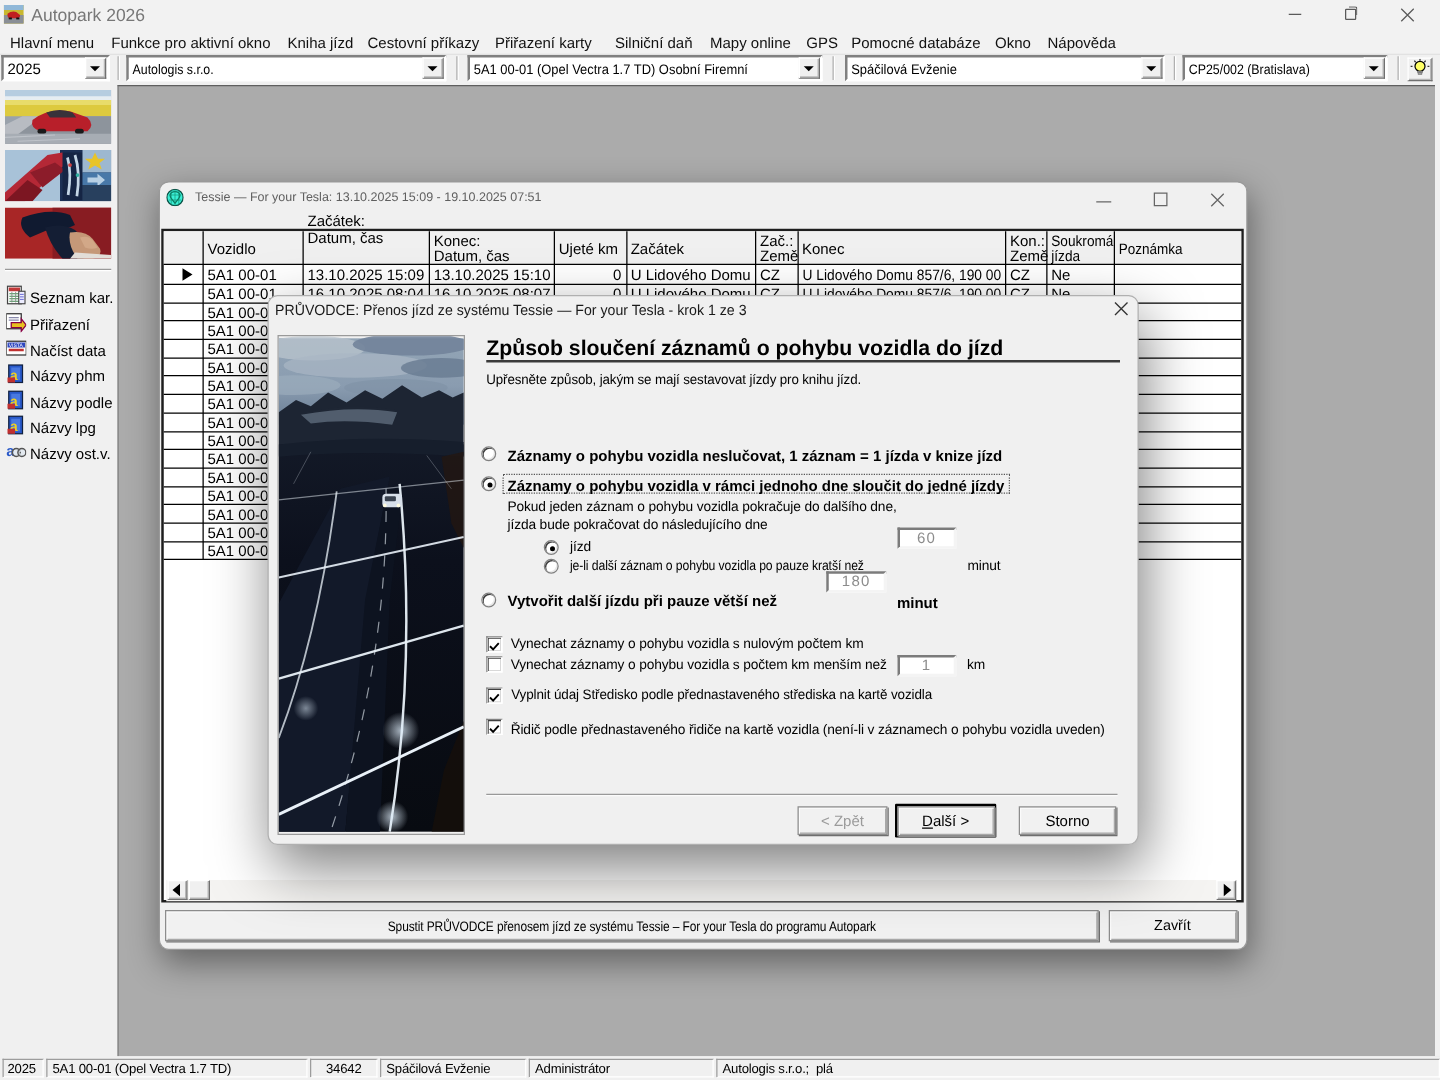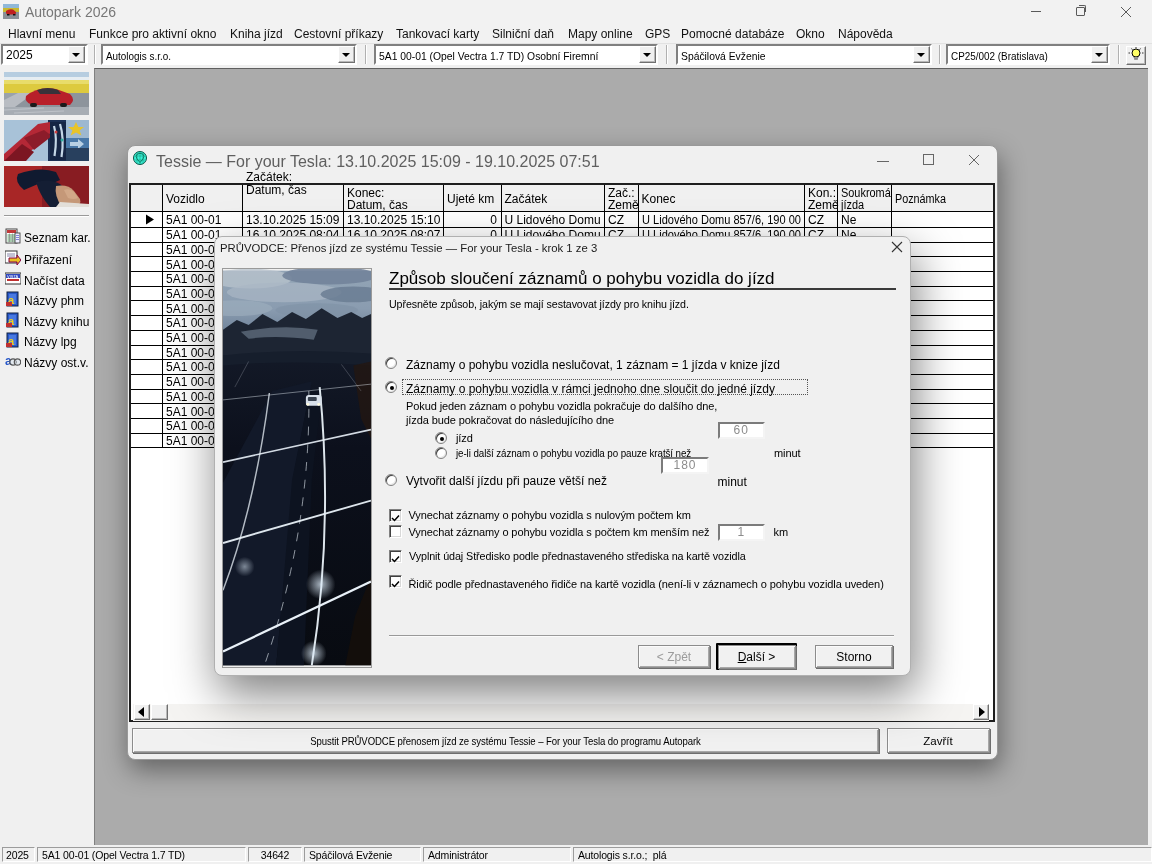--- a/index.html
+++ b/index.html
@@ -11,21 +11,21 @@
 .arrowbtn{background:#f0f0f0;border-top:1px solid #fff;border-left:1px solid #fff;border-right:1px solid #707070;border-bottom:1px solid #707070;box-shadow:inset -1px -1px 0 #b8b8b8}
 .tri-down{width:0;height:0;border-left:4px solid transparent;border-right:4px solid transparent;border-top:4px solid #000}
 .tsep{width:2px;height:19px;border-left:1px solid #b0b0b0;border-right:1px solid #fff}
 .menuitem{font-size:12px;color:#111;white-space:nowrap}
 .vline{background:#000;width:1px}
 .hline{background:#000;height:1px}
 .gridtxt{font-size:12px;color:#000;white-space:nowrap;line-height:14px}
 .hdrtxt{font-size:12px;color:#000;white-space:nowrap;line-height:12.5px}
 .dlgtxt{font-size:11px;letter-spacing:-0.1px;color:#000;white-space:nowrap;transform-origin:0 50%}
 .dlgtxt.b{font-size:12px;letter-spacing:0}
-.b{font-weight:normal}
+.b{font-weight:bold}
 .radio{width:12px;height:12px;border-radius:50%;background:#fff;border:1px solid #808080;box-shadow:inset 1px 1px 0 #404040, inset -1px -1px 0 #e8e8e8}
 .rdot{width:4px;height:4px;border-radius:50%;background:#000;position:absolute;left:4px;top:4px}
 .cb{width:13px;height:13px;background:#fff;border-top:1px solid #808080;border-left:1px solid #808080;border-bottom:1px solid #fff;border-right:1px solid #fff;box-shadow:inset 1px 1px 0 #404040,inset -1px -1px 0 #d8d8d8}
 .efield{background:#fff;border-top:2px solid #7b7b7b;border-left:2px solid #7b7b7b;border-bottom:2px solid #f4f4f4;border-right:2px solid #f4f4f4;font-size:12px;color:#8c8c8c;text-align:center;line-height:13px;letter-spacing:1px}
 .btn95{background:#f1f1f1;border:1px solid #8c8c8c;box-shadow:inset 1px 1px 0 #fbfbfb,inset -1px -1px 0 #a8a8a8,1px 1px 0 #6e6e6e;font-size:12px;color:#000;text-align:center}
 .panel{border-top:1px solid #9c9c9c;border-left:1px solid #9c9c9c;border-bottom:1px solid #fff;border-right:1px solid #fff;font-size:10.5px;letter-spacing:-0.15px;color:#000;line-height:12.5px;white-space:nowrap;overflow:hidden}
 </style>
 </head>
 <body>
 
@@ -44,21 +44,21 @@
 <div class="abs" style="left:1079px;top:5px;width:7px;height:7px;border-top:1px solid #5a5a5a;border-right:1px solid #5a5a5a;border-radius:0 2px 0 0"></div>
 <svg class="abs" style="left:1120px;top:6px" width="12" height="12">
     <path d="M1 1 L11 11 M11 1 L1 11" stroke="#5a5a5a" stroke-width="1"></path>
   </svg>
 
 <div class="abs" style="left:0;top:24px;width:1152px;height:19px;background:#f2f2f2"></div>
 <div class="abs menuitem" style="left:8px;top:27px">Hlavní menu</div>
 <div class="abs menuitem" style="left:89px;top:27px">Funkce pro aktivní okno</div>
 <div class="abs menuitem" style="left:230px;top:27px">Kniha jízd</div>
 <div class="abs menuitem" style="left:294px;top:27px">Cestovní příkazy</div>
-<div class="abs menuitem" style="left:396px;top:27px">Tankovací karty</div>
+<div class="abs menuitem" style="left:396px;top:27px">Přiřazení karty</div>
 <div class="abs menuitem" style="left:492px;top:27px">Silniční daň</div>
 <div class="abs menuitem" style="left:568px;top:27px">Mapy online</div>
 <div class="abs menuitem" style="left:645px;top:27px">GPS</div>
 <div class="abs menuitem" style="left:681px;top:27px">Pomocné databáze</div>
 <div class="abs menuitem" style="left:796px;top:27px">Okno</div>
 <div class="abs menuitem" style="left:838px;top:27px">Nápověda</div>
 
 <div class="abs" style="left:0;top:43px;width:1152px;height:25px;background:#f0f0f0;border-top:1px solid #e2e2e2"></div>
 <div class="abs sunken" style="left:1px;top:44px;width:87px;height:21px"></div>
 <div class="abs combotext" style="left:6px;top:47px;width:60px;font-size:12px">2025</div>
@@ -162,21 +162,21 @@
 <text x="3" y="13" font-size="11" font-weight="bold" fill="#f0d020" font-family="Liberation Sans">a</text>
 <rect x="1" y="11" width="6" height="4" fill="#c03030"></rect>
 </svg>
 <div class="abs gridtxt" style="left:24px;top:294px">Názvy phm</div>
 <svg class="abs" style="left:5px;top:312px" width="16" height="16" viewBox="0 0 16 16">
 <rect x="2" y="1" width="11" height="14" fill="#2858c8" stroke="#102040" stroke-width="1"></rect>
 <rect x="4" y="3" width="7" height="10" fill="#4878e0"></rect>
 <text x="3" y="13" font-size="11" font-weight="bold" fill="#f0d020" font-family="Liberation Sans">a</text>
 <rect x="1" y="11" width="6" height="4" fill="#c03030"></rect>
 </svg>
-<div class="abs gridtxt" style="left:24px;top:315px">Názvy knihu</div>
+<div class="abs gridtxt" style="left:24px;top:315px">Názvy podle</div>
 <svg class="abs" style="left:5px;top:332px" width="16" height="16" viewBox="0 0 16 16">
 <rect x="2" y="1" width="11" height="14" fill="#2858c8" stroke="#102040" stroke-width="1"></rect>
 <rect x="4" y="3" width="7" height="10" fill="#4878e0"></rect>
 <text x="3" y="13" font-size="11" font-weight="bold" fill="#f0d020" font-family="Liberation Sans">a</text>
 <rect x="1" y="11" width="6" height="4" fill="#c03030"></rect>
 </svg>
 <div class="abs gridtxt" style="left:24px;top:335px">Názvy lpg</div>
 <svg class="abs" style="left:5px;top:353px" width="16" height="16" viewBox="0 0 16 16">
 <text x="0" y="12" font-size="12" font-weight="bold" fill="#2858c8" font-family="Liberation Sans">a</text>
 <circle cx="8" cy="9" r="3.2" fill="#dde6ee" fill-opacity="0.7" stroke="#555" stroke-width="1.2"></circle>
@@ -195,21 +195,21 @@
 <div class="abs panel" style="left:304px;top:847px;width:117px;height:15px;padding:1px 0 0 4px">Spáčilová Evženie</div>
 <div class="abs panel" style="left:423px;top:847px;width:148px;height:15px;padding:1px 0 0 4px">Administrátor</div>
 <div class="abs panel" style="left:573px;top:847px;width:579px;height:15px;padding:1px 0 0 4px">Autologis s.r.o.;&nbsp; plá</div>
 
 <div class="abs" style="left:127px;top:145px;width:871px;height:615px;background:#f0f0f0;border:1px solid #999;border-radius:8px;box-shadow:2px 10px 26px rgba(0,0,0,0.42)"></div>
 <svg class="abs" style="left:133px;top:151px" width="14" height="14" viewBox="0 0 14 14">
 <circle cx="7" cy="7" r="6.5" fill="#3af0d6" stroke="#0a5044" stroke-width="1"></circle>
 <path d="M4 3.2 q3 -1.8 6 0 q1.8 1.8 0 4.6 l-3 3.8 l-3 -3.8 q-1.8 -2.8 0 -4.6" fill="none" stroke="#0c7a62" stroke-width="1"></path>
 <path d="M2 5 h10 M2 9 h10 M7 0.5 v13 M4 1.2 v11.6 M10 1.2 v11.6" stroke="#128a70" stroke-width="0.55" fill="none" opacity="0.9"></path>
 </svg>
-<div class="abs" style="left:156px;top:153px;font-size:16px;color:#5f5f5f">Tessie — For your Tesla: 13.10.2025 15:09 - 19.10.2025 07:51</div>
+<div class="abs" style="left:156px;top:153px;font-size:10px;color:#5f5f5f">Tessie — For your Tesla: 13.10.2025 15:09 - 19.10.2025 07:51</div>
 <div class="abs" style="left:877px;top:161px;width:12px;height:1px;background:#666"></div>
 <div class="abs" style="left:923px;top:154px;width:11px;height:11px;border:1px solid #666"></div>
 <svg class="abs" style="left:968px;top:154px" width="12" height="12">
     <path d="M1 1 L11 11 M11 1 L1 11" stroke="#666" stroke-width="1"></path>
   </svg>
 
 <div class="abs" style="left:129px;top:183px;width:866px;height:539px;background:#fff;border:2px solid #1e1e1e"></div>
 <div class="abs" style="left:131px;top:185px;width:862px;height:26px;background:#f0f0f0"></div>
 <div class="abs hline" style="left:131px;top:211px;width:862px"></div>
 <div class="abs vline" style="left:162px;top:185px;height:263px"></div>

